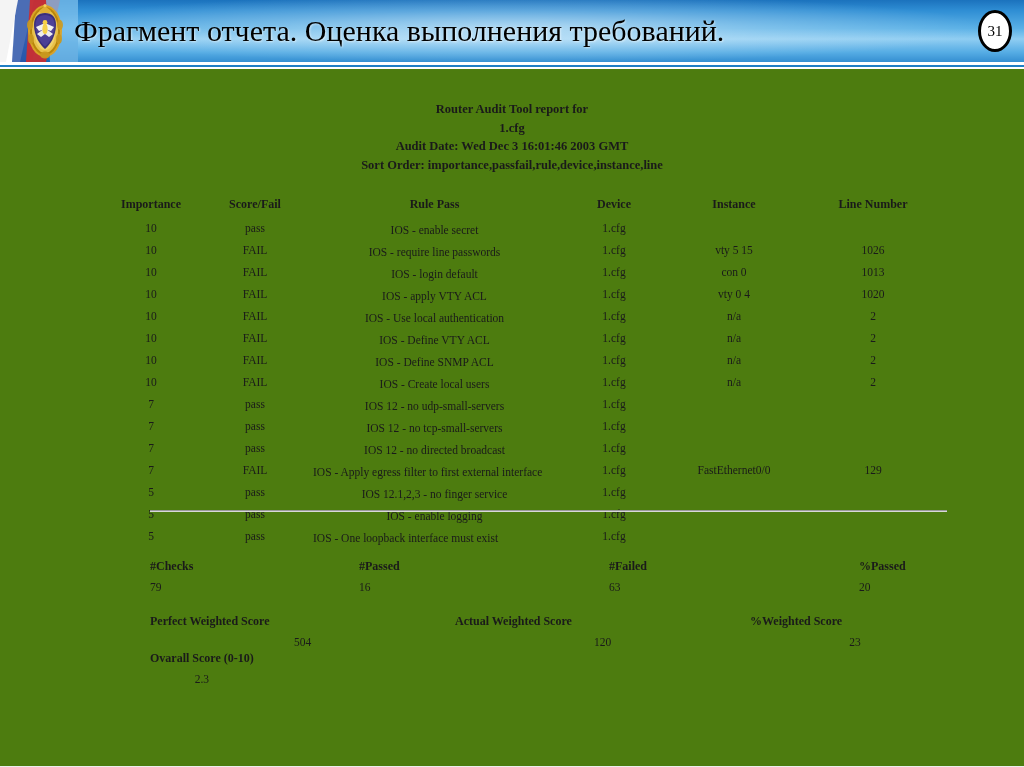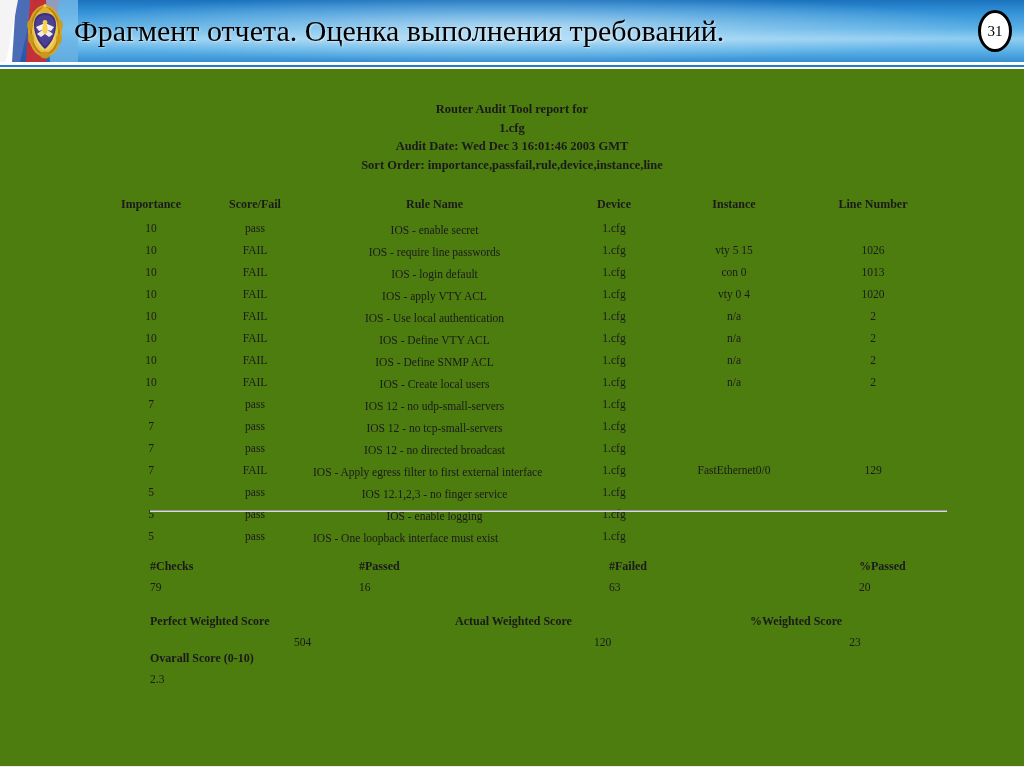--- a/index.html
+++ b/index.html
@@ -262,20 +262,21 @@
   }
   .ws-c1 { width: 305px; }
   .ws-c2 { width: 295px; }
   .ws-c3 { width: 210px; }
 
   .overall-block {
     position: absolute;
     left: 150px;
     top: 582px;
     font-size: 11.5px;
+    text-align: center;
   }
   .overall-label {
     font-weight: bold;
     font-size: 12px;
     display: block;
     padding-bottom: 7px;
   }
   .overall-value {
     display: block;
   }
@@ -366,21 +367,21 @@
         <col class="col-passfail">
         <col class="col-rulename">
       <col class="col-device">
         <col class="col-instance">
         <col class="col-line">
     </colgroup>
     <thead>
       <tr>
         <th>Importance</th>
         <th>Score/Fail</th>
-        <th>Rule Name</th>
+        <th>Rule Pass</th>
         <th>Device</th>
         <th>Instance</th>
         <th>Line Number</th>
       </tr>
     </thead>
     <tbody id="audit-tbody">
         <tr>
           <td>10</td>
           <td>pass</td>
           <td class="cell-rule">IOS - enable secret</td>

